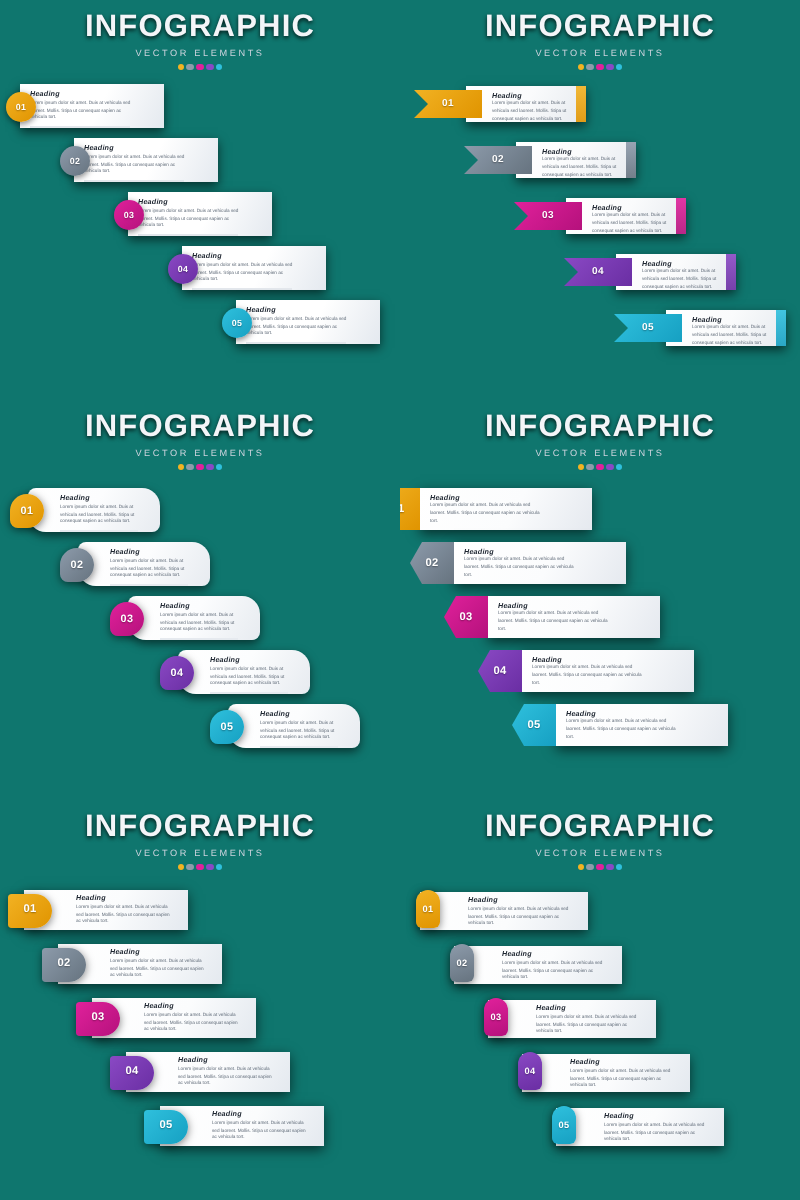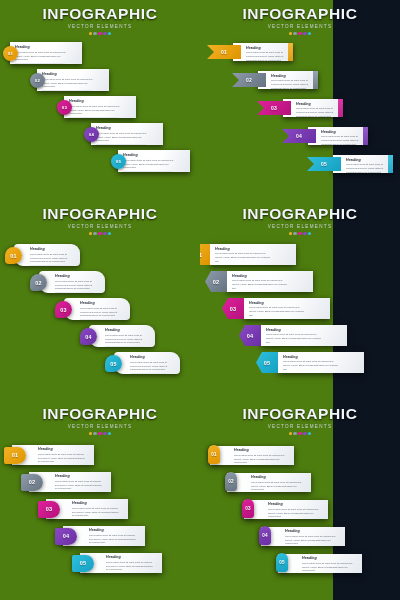--- a/index.html
+++ b/index.html
@@ -6,22 +6,22 @@
 
   html, body {
     width:400px; height:600px;
     background:#0c1420;
     font-family:"Liberation Sans", sans-serif;
     overflow:hidden;
   }
 
   #board {
     position:relative;
-    width:333px; height:600px;
-    background:#4d7c0f;
+    width:400px; height:600px;
+    background:#0f766e;
   }
 
   
   .panel {
     position:absolute;
     width:200px; height:200px;
     overflow:hidden;
   }
   .p1 { left:0;   top:0; }
   .p2 { left:200px; top:0; }

